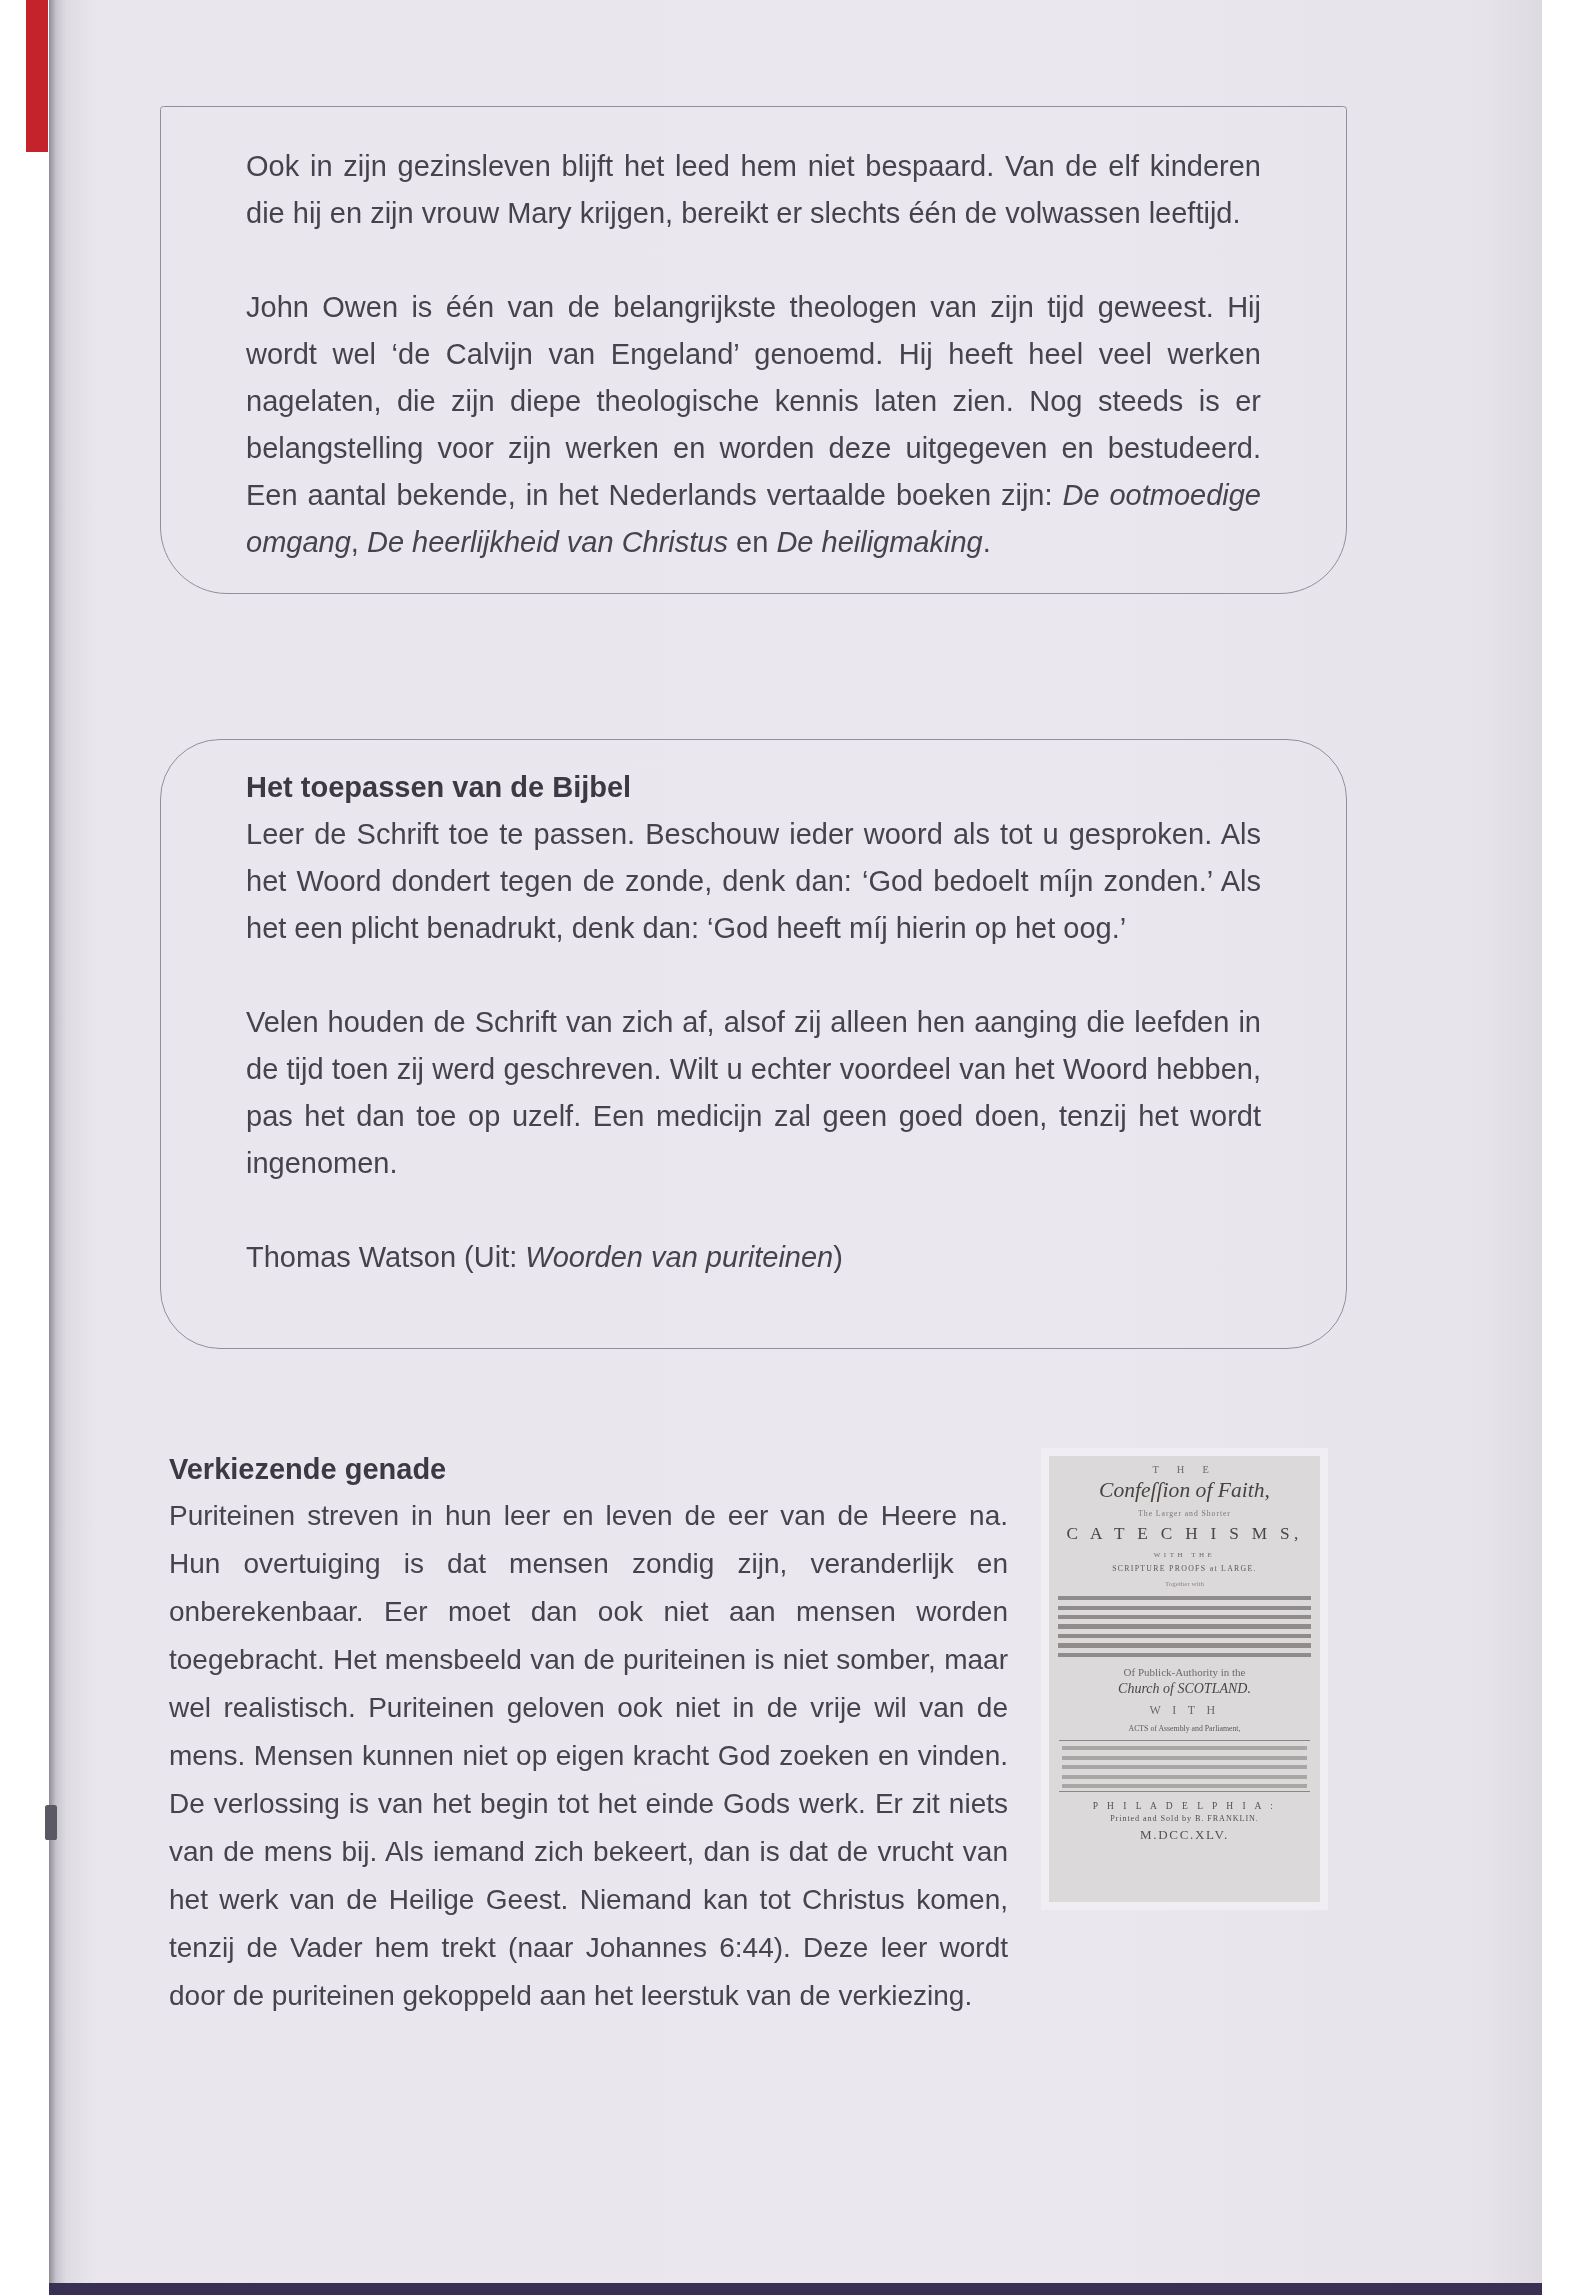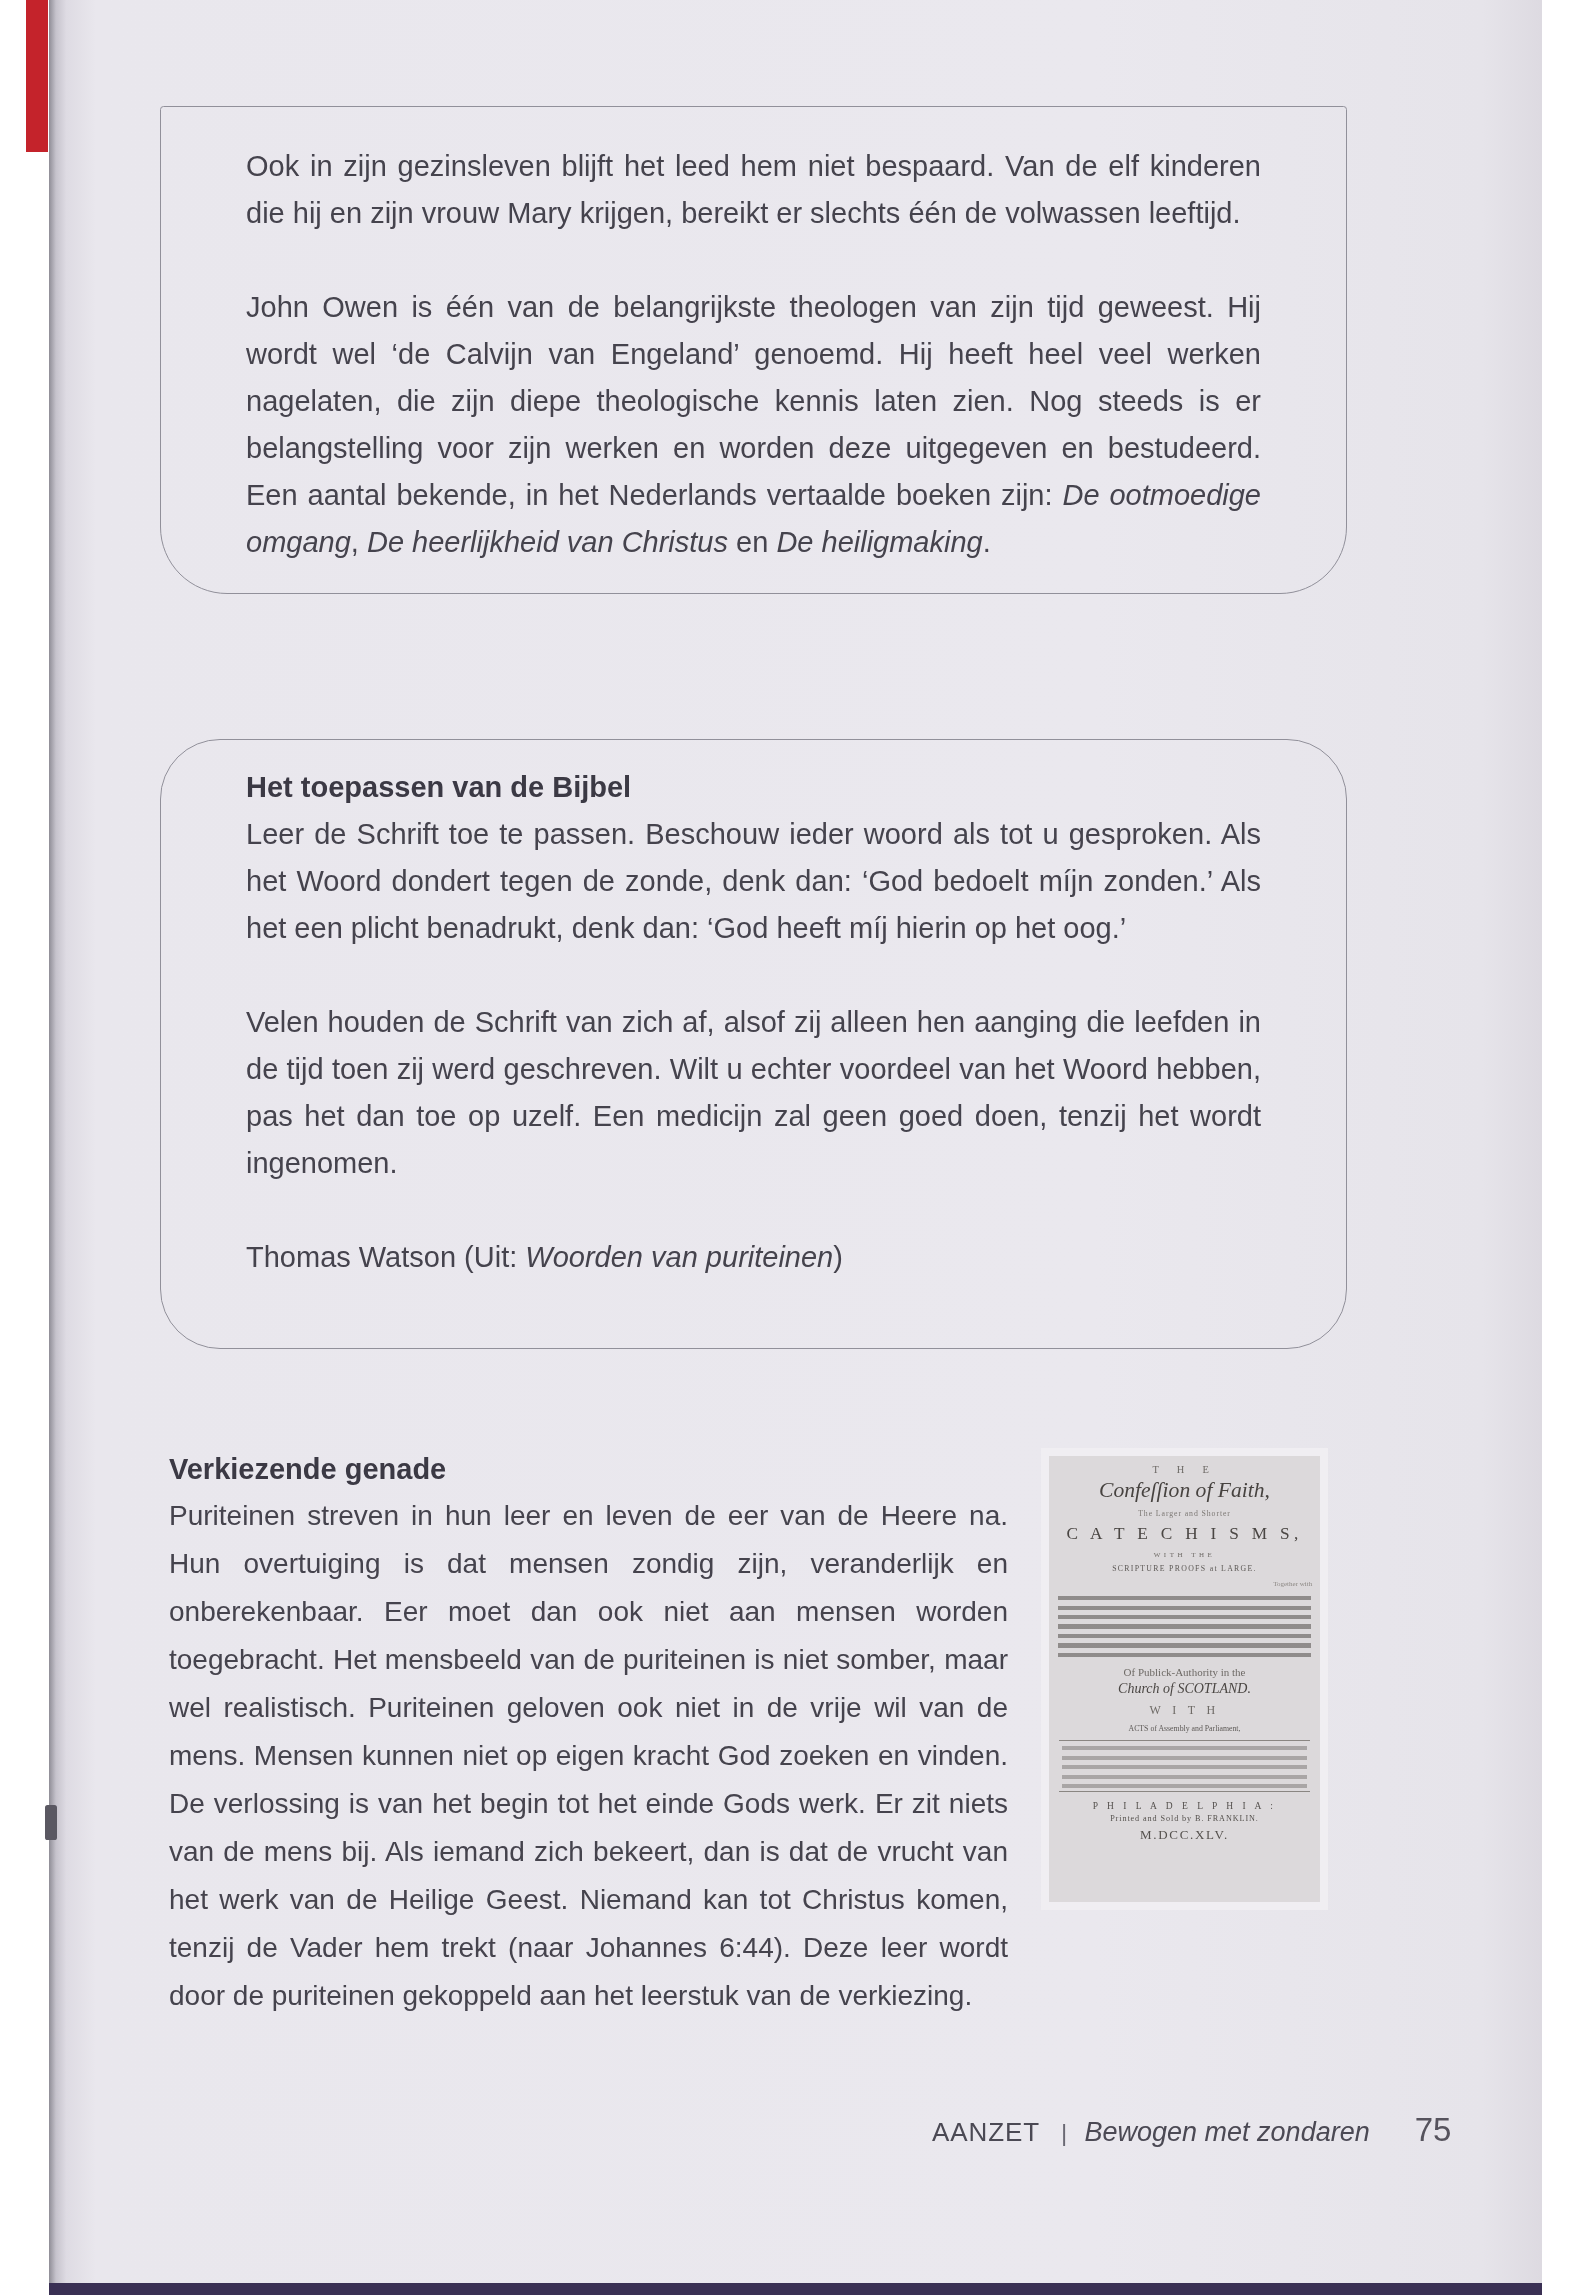--- a/index.html
+++ b/index.html
@@ -33,21 +33,21 @@
   .bookscan{position:absolute;left:1041px;top:1448px;width:287px;height:462px;background:#f0eef2;
             padding:7.8px;box-sizing:border-box;}
   .paper{width:100%;height:100%;background:#dcd9db;box-sizing:border-box;padding:7px 8px;
          font-family:"Liberation Serif",serif;color:#504c4a;text-align:center;overflow:hidden;}
   .bs-the{font-size:10.4px;letter-spacing:7.8px;color:#6e6a66;margin-top:1.7px;}
   .bs-title{font-size:21.6px;font-style:italic;margin-top:2.6px;color:#474340;}
   .bs-sub{font-size:7.8px;color:#7c7874;margin-top:6px;letter-spacing:0.9px;}
   .bs-catechisms{font-size:17.3px;letter-spacing:4.3px;margin-top:6px;color:#4a4643;}
   .bs-withthe{font-size:7px;letter-spacing:3.5px;margin-top:7px;color:#6e6a66;}
   .bs-proofs{font-size:7.8px;letter-spacing:1.3px;margin-top:5.2px;color:#5d5956;}
-  .bs-together{font-size:7px;margin-top:7px;color:#8c8884;text-align:right;}
+  .bs-together{font-size:7px;margin-top:7px;color:#8c8884;}
   .bars{margin:7.8px 1.7px 0 1.7px;background-image:repeating-linear-gradient(180deg,#767270 0px,#767270 4.3px,rgba(0,0,0,0) 4.3px,rgba(0,0,0,0) 9.5px);opacity:.75;}
   .bars-dense{height:62px;}
   .bars-light{height:43px;opacity:.5;margin:6px 5.2px 0 5.2px;}
   .bs-publick{font-size:11px;margin-top:7.8px;color:#6e6a66;}
   .bs-church{font-size:14px;font-style:italic;margin-top:3.5px;color:#4a4643;}
   .bs-with{font-size:12px;letter-spacing:4.3px;margin-top:6px;color:#6e6a66;}
   .bs-acts{font-size:7.8px;margin-top:5.2px;color:#5d5956;}
   .bs-rule{height:0.9px;background:#8a8682;margin:7px 2.6px 0 2.6px;}
   .bs-rule2{height:0.9px;background:#8a8682;margin:1.7px 2.6px 0 2.6px;}
   .bs-phila{font-size:9.5px;letter-spacing:3.5px;margin-top:8.6px;color:#55514e;}
@@ -101,22 +101,16 @@
       <div class="bs-acts">ACTS of Assembly and Parliament,</div>
       <div class="bs-rule"></div>
       <div class="bars bars-light"></div>
       <div class="bs-rule2"></div>
       <div class="bs-phila">P H I L A D E L P H I A :</div>
       <div class="bs-franklin">Printed and Sold by B. FRANKLIN.</div>
       <div class="bs-year">M.DCC.XLV.</div>
     </div>
   </figure>
 
-  <div class="footer">
-    <span class="series">AANZET</span>
-    <span class="sep">|</span>
-    <span class="chapter">Bewogen met zondaren</span>
-    <span class="pagenum">75</span>
-  </div>
 
   <div class="bottom-band"></div>
 </div>
 
 
 </body></html>

